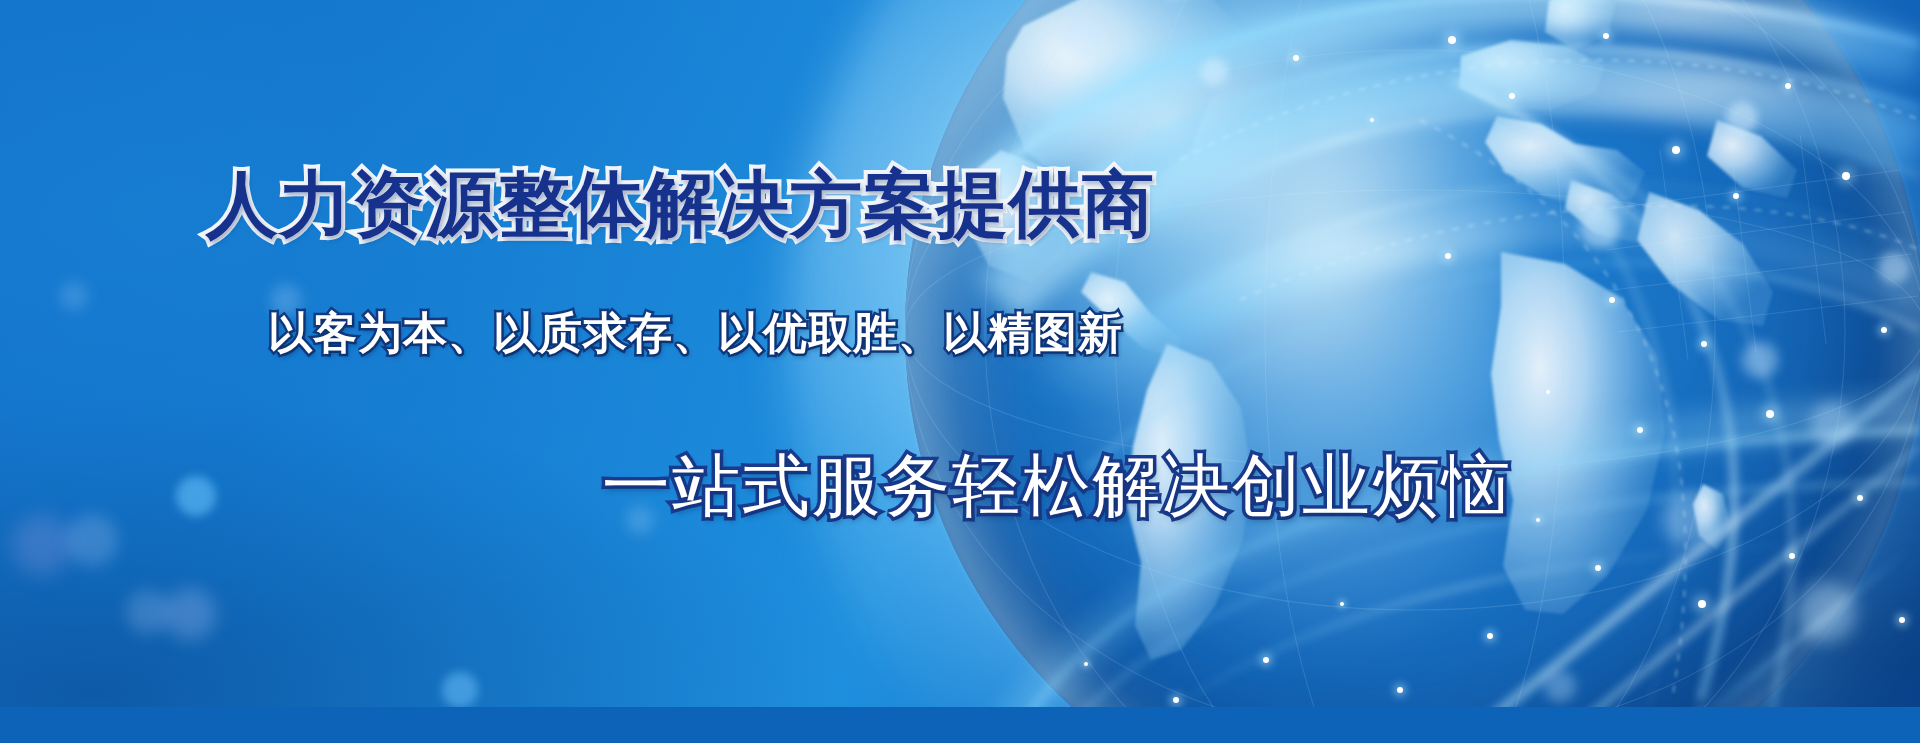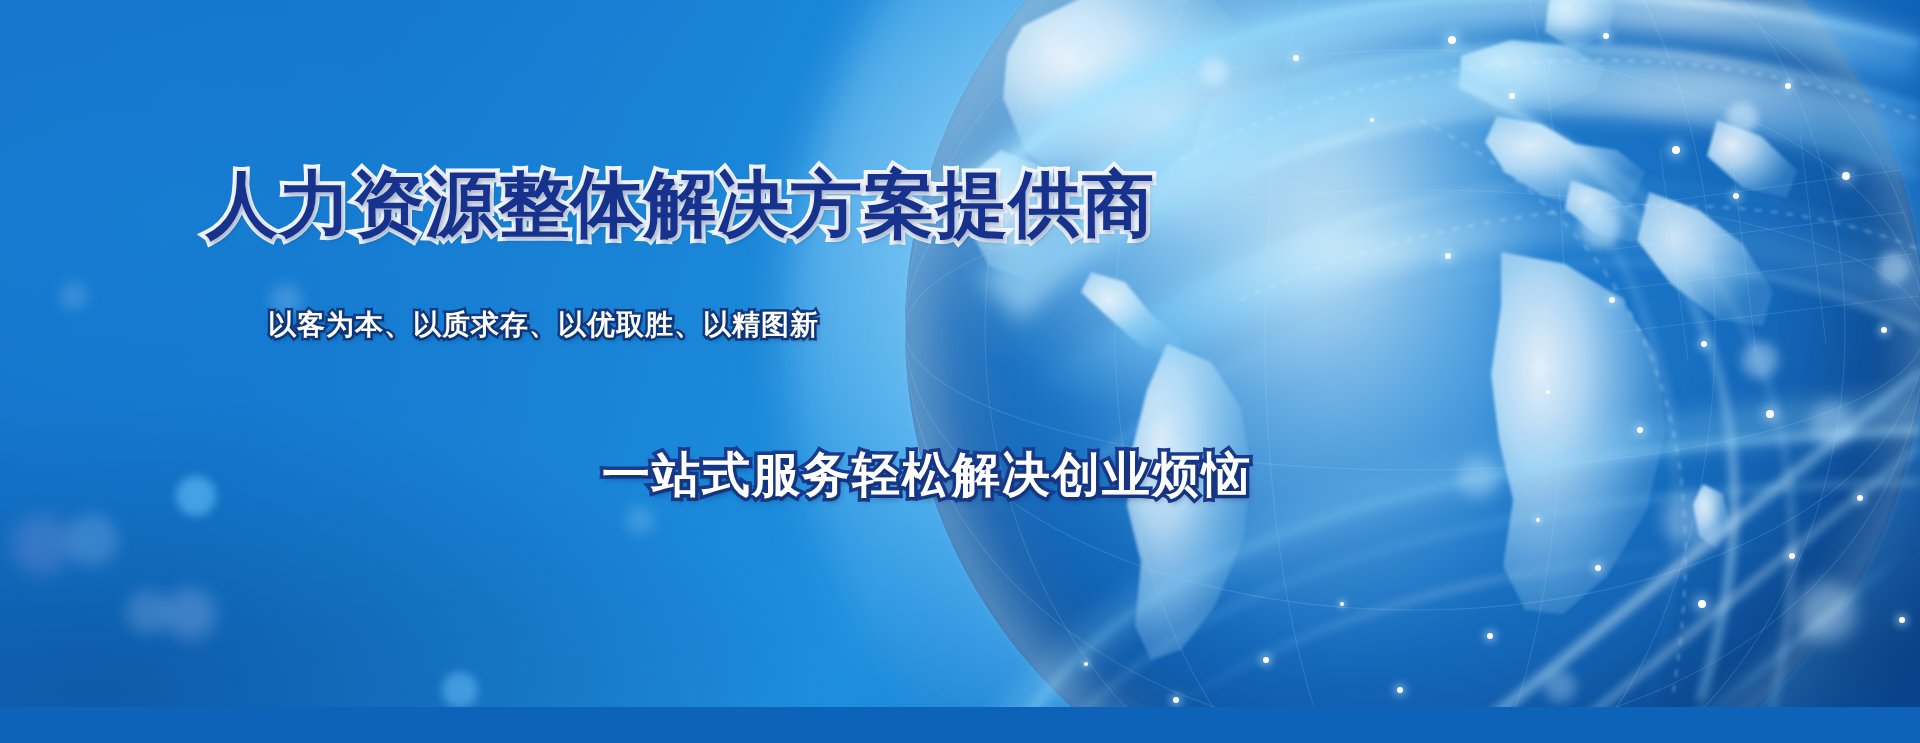--- a/index.html
+++ b/index.html
@@ -152,21 +152,21 @@
     -webkit-text-stroke: 8px #f2f6fa;
     paint-order: stroke fill;
     text-shadow:
       0 0 1px #f2f6fa,
       2px 3px 5px rgba(6,40,95,.35);
   }
   .tagline {
     position: absolute;
     left: 268px;
     top: 311px;
-    font-size: 28px;
+    font-size: 44px;
     line-height: 1;
     font-weight: 700;
     letter-spacing: 1px;
     color: #ffffff;
     white-space: nowrap;
     -webkit-text-stroke: 5px #123b82;
     paint-order: stroke fill;
     text-shadow: 2px 3px 5px rgba(5,32,80,.45);
   }
   .phone {
@@ -181,23 +181,23 @@
     white-space: nowrap;
     -webkit-text-stroke: 6px #ffffff;
     paint-order: stroke fill;
     text-shadow: 2px 3px 5px rgba(5,32,80,.35);
   }
   .phone .num { letter-spacing: 2px; }
   .slogan {
     position: absolute;
     left: 602px;
     top: 451px;
-    font-size: 48px;
+    font-size: 68px;
     line-height: 1;
-    font-weight: 700;
+    font-weight: 400;
     letter-spacing: 2px;
     color: #ffffff;
     white-space: nowrap;
     -webkit-text-stroke: 7px #1a3c8f;
     paint-order: stroke fill;
     text-shadow: 2px 4px 6px rgba(5,32,80,.45);
   }
 </style>
 </head>
 <body>

